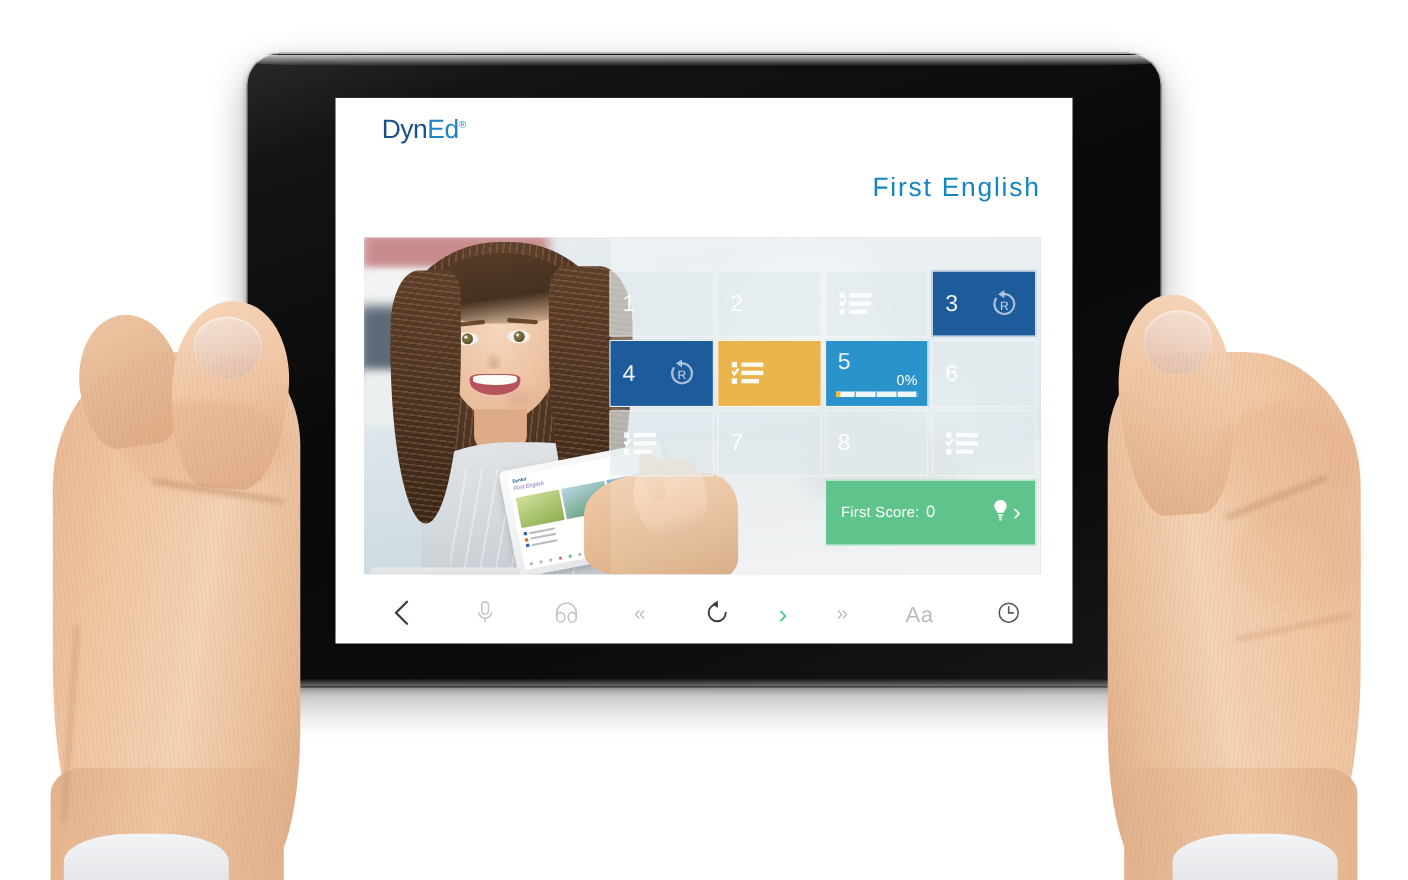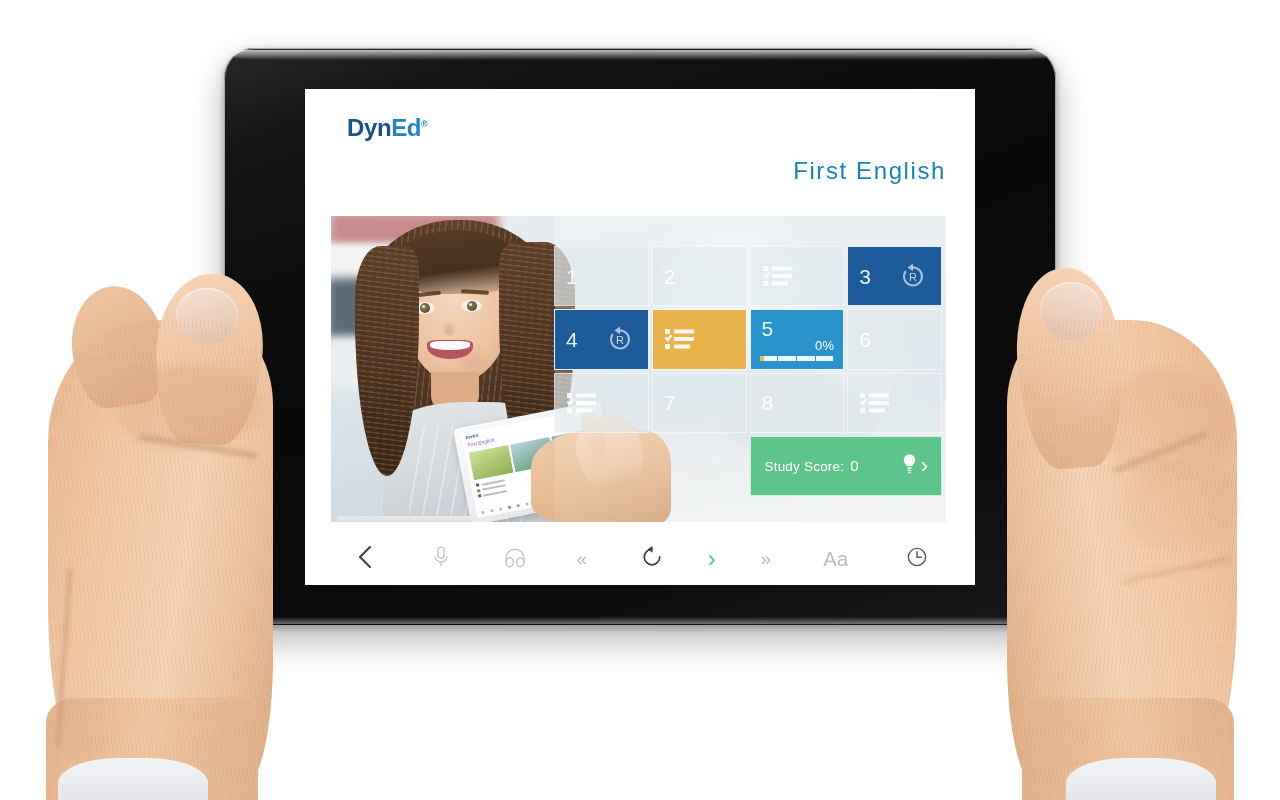--- a/index.html
+++ b/index.html
@@ -45,24 +45,23 @@
   .screen {
     position: absolute;
     left: 81px; top: 41px;
     width: 670px; height: 496px;
     background: #ffffff;
     overflow: hidden;
   }
 
   .logo {
     position: absolute; left: 42px; top: 17px;
-    font-size: 24px; font-weight: 700; letter-spacing: -0.4px;
+    font-size: 24px; font-weight: 400; letter-spacing: -0.4px;
     line-height: 1;
     white-space: nowrap;
-    margin-top: 10px;
   }
   .logo .dyn { color: #1b4f8a; }
   .logo .ed  { color: #1f83c4; }
   .logo .tm  { color: #1f83c4; font-size: 9px; vertical-align: super; }
 
   .course-title {
     position: absolute; right: 29px; top: 68px;
     font-size: 24px; color: #1486bd; letter-spacing: 1.6px;
     font-weight: 400; white-space: nowrap;
   }
@@ -570,21 +569,21 @@
                 <rect x="9" y="16.5" width="16" height="4" fill="rgba(255,255,255,0.85)"></rect>
               </svg>
             </span>
           </div>
 
           <div style="grid-column:1;grid-row:4"></div>
           <div style="grid-column:2;grid-row:4"></div>
 
           <div class="score">
             <span class="score-label">
-              <span>Study Score:</span><b>0</b>
+              <span>First Score:</span><b>0</b>
             </span>
             <span class="score-right">
               <span>
                 <svg viewBox="0 0 18 22" width="17" height="21">
                   <path d="M9 1.4c-3.6 0-6 2.6-6 5.8 0 2.4 1.5 3.7 2.4 5.1.4.6.5 1.1.5 1.6h6.2c0-.5.1-1 .5-1.6.9-1.4 2.4-2.7 2.4-5.1 0-3.2-2.4-5.8-6-5.8z" fill="#ffffff"></path>
                   <rect x="6.9" y="15.2" width="4.2" height="1.6" fill="#ffffff"></rect>
                   <rect x="7.3" y="17.6" width="3.4" height="1.5" fill="#ffffff"></rect>
                   <rect x="7.8" y="19.9" width="2.4" height="1.4" fill="#ffffff"></rect>
                 </svg>
               </span>

